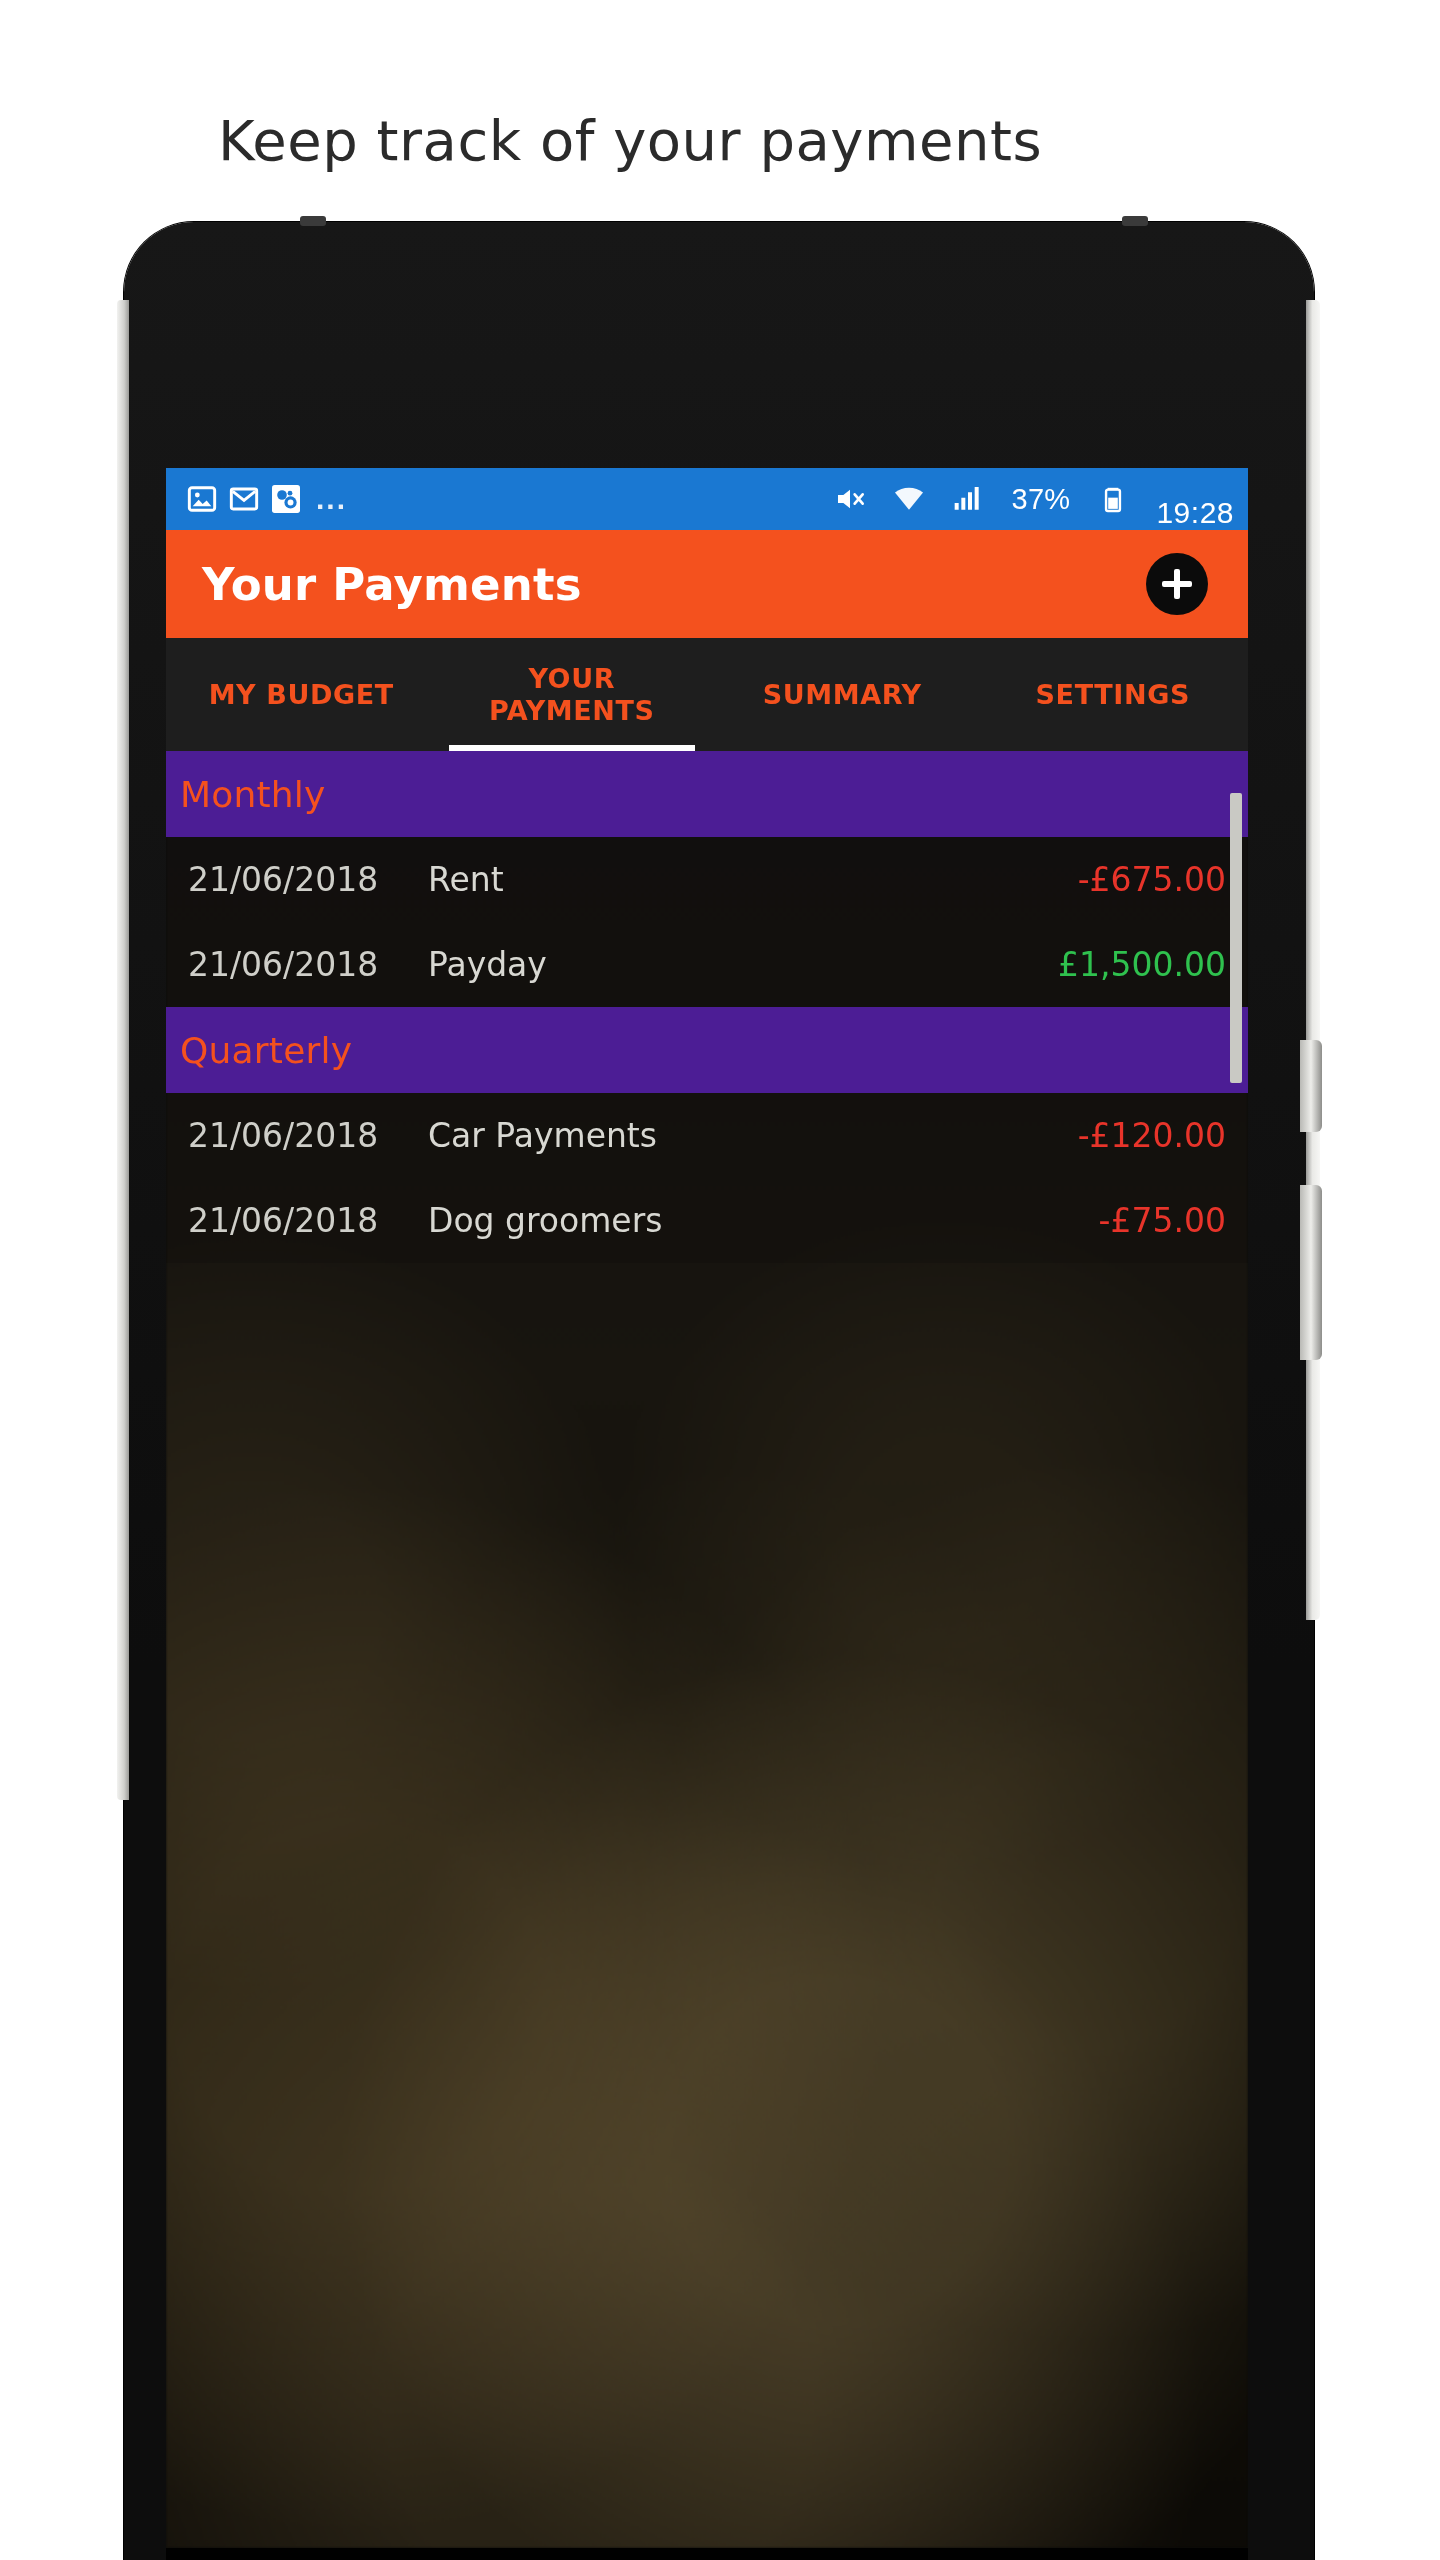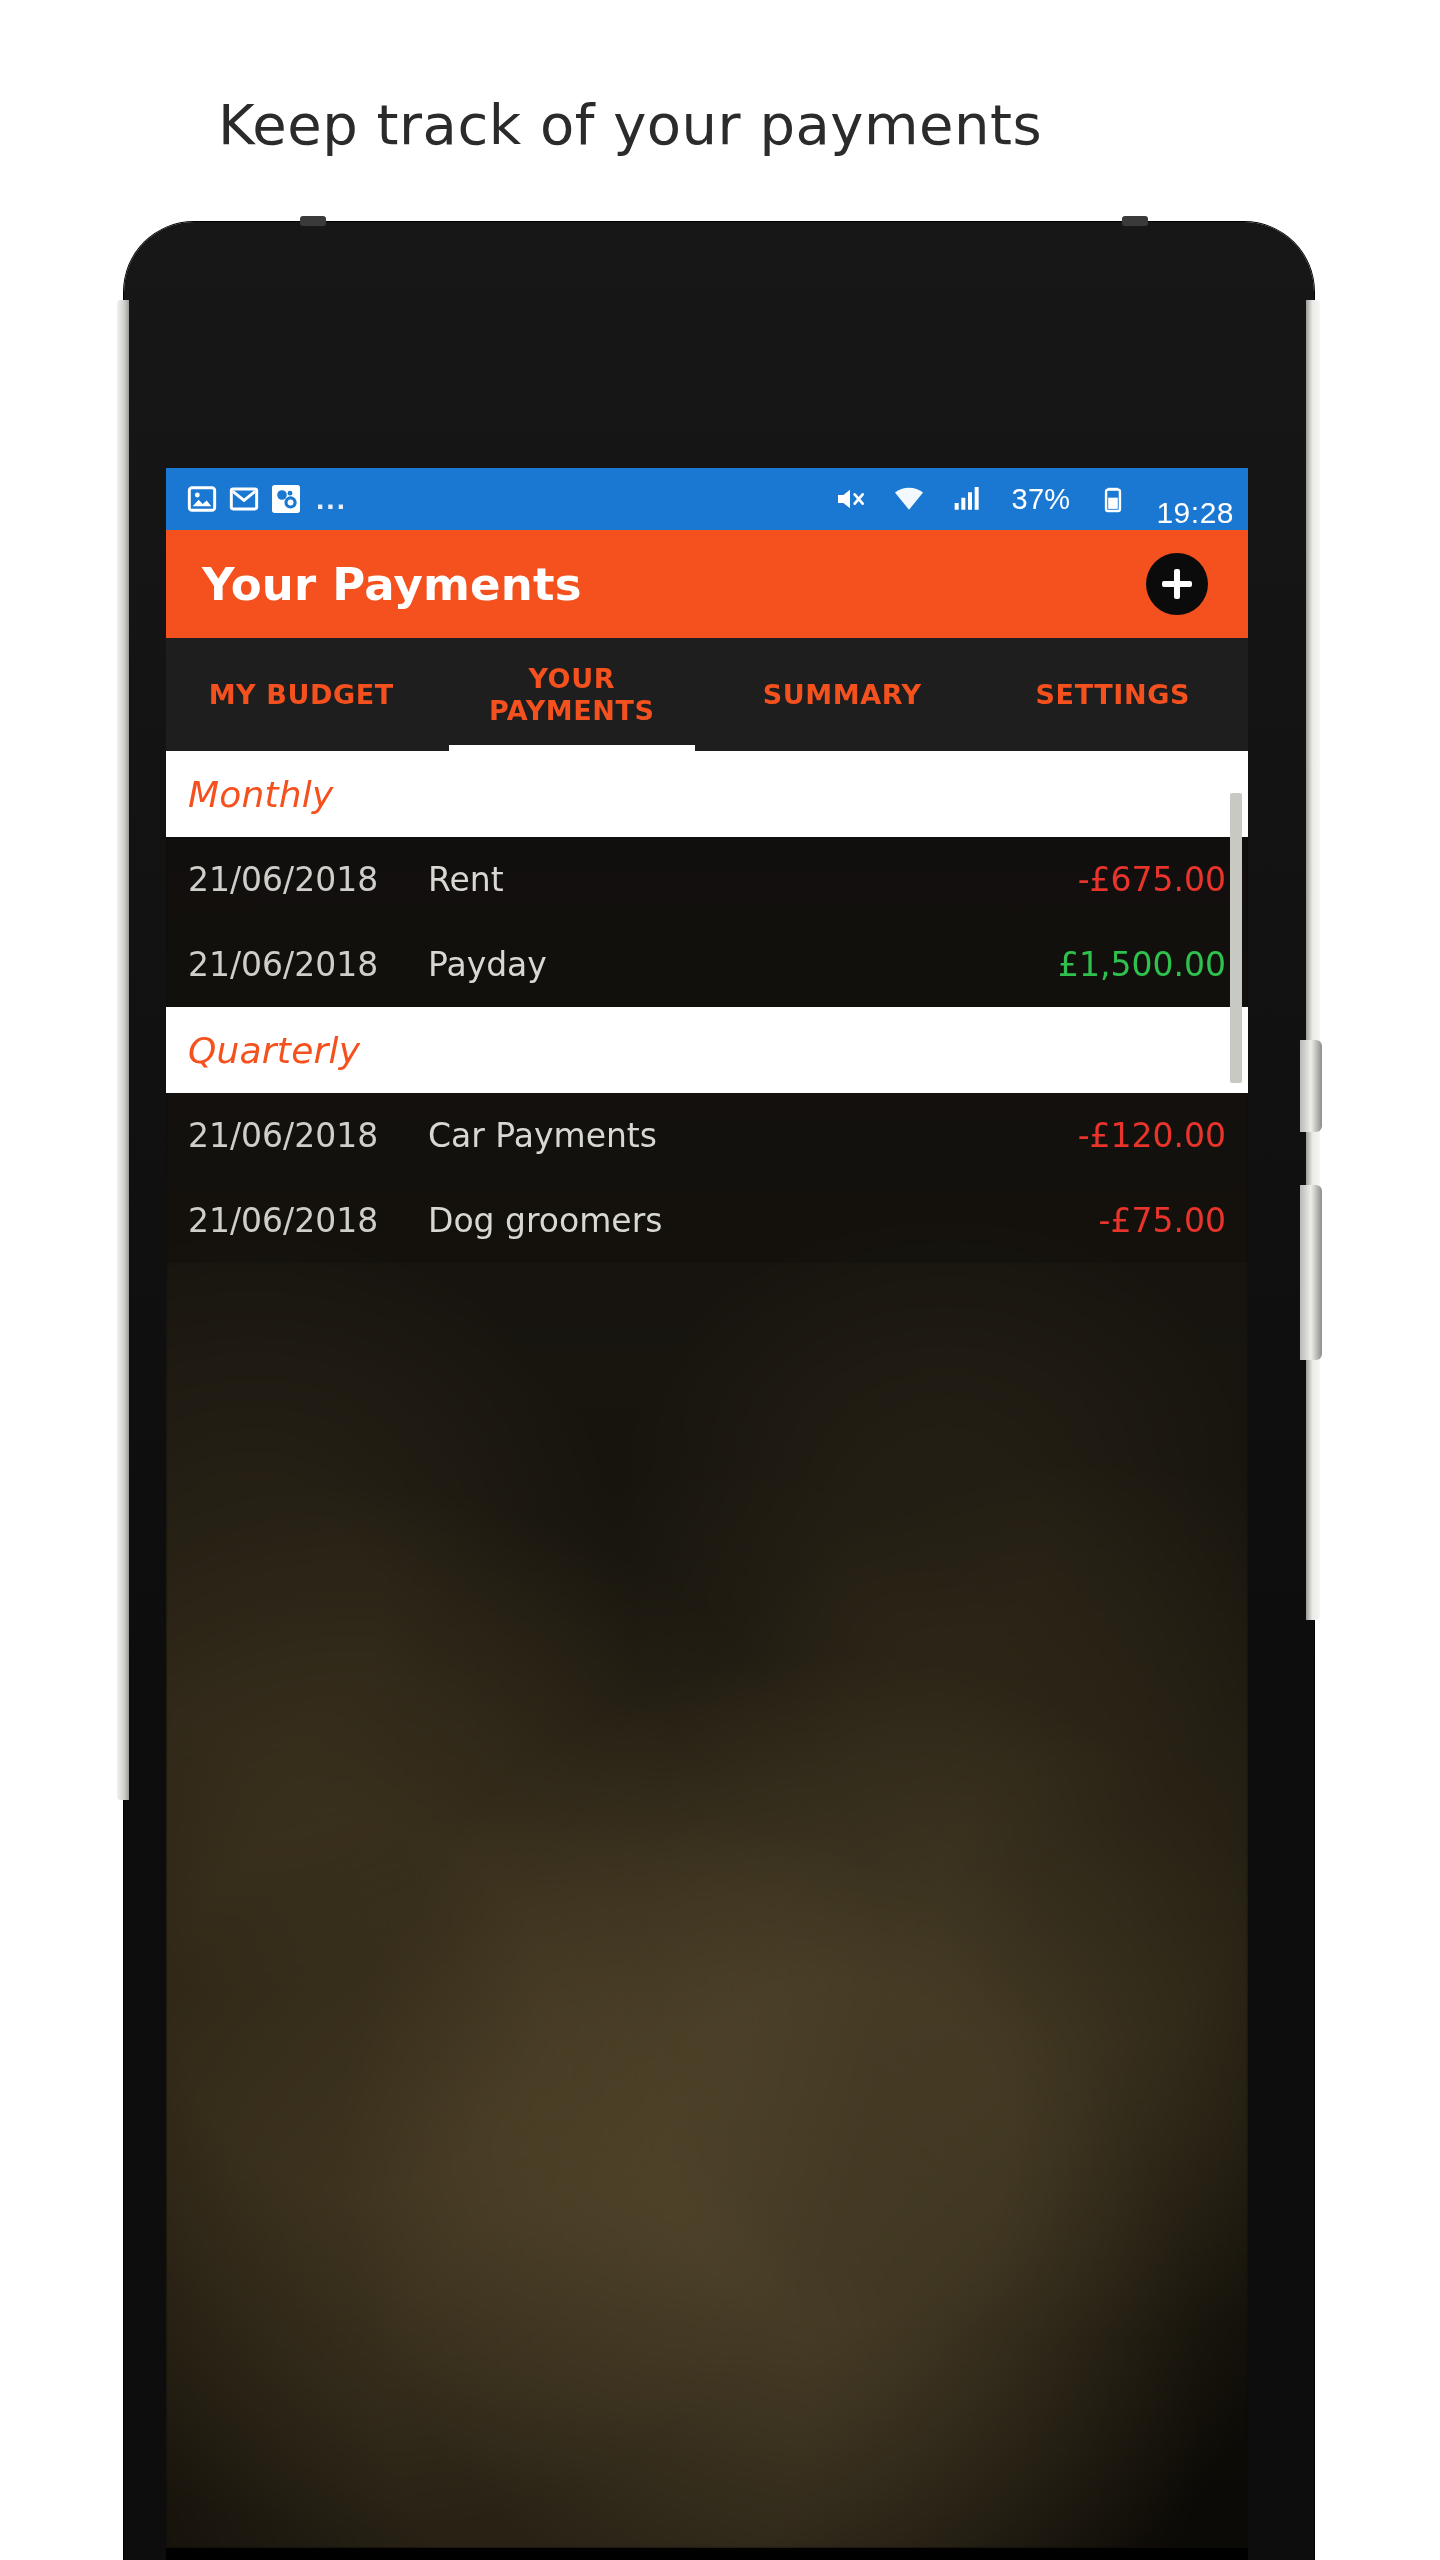--- a/index.html
+++ b/index.html
@@ -7,21 +7,21 @@
   body {
     background:#ffffff;
     font-family:"Liberation Sans", sans-serif;
     overflow:hidden;
     position:relative;
   }
 
   
   .headline {
     position:absolute;
-    top:92px; left:0; width:1260px;
+    top:108px; left:0; width:1260px;
     text-align:center;
     font-size:56px;
     font-weight:400;
     color:#2b2b2b;
     letter-spacing:0.5px;
     font-family:"DejaVu Sans", sans-serif;
   }
 
   
   .phone {
@@ -160,24 +160,23 @@
       radial-gradient(circle at 8% 48%, rgba(96,80,48,0.20) 0 9%, transparent 28%),
       radial-gradient(circle at 72% 44%, rgba(88,74,44,0.18) 0 8%, transparent 26%),
       radial-gradient(circle at 52% 58%, rgba(70,60,38,0.16) 0 9%, transparent 28%),
       linear-gradient(180deg,#141210 0%,#18150f 35%,#121009 70%,#0c0a06 100%);
     filter:blur(1px);
   }
   .list { position:absolute; inset:0; }
 
   .section-header {
     height:86px;
-    background:#ffffff;
+    background:#4c1d95;
     display:flex; align-items:center;
-    padding-left:22px;
-    font-style:italic;
+    padding-left:14px;
   }
   .section-header-label {
     color:#f4511e; font-size:36px; font-weight:400;
     letter-spacing:0.2px;
     font-family:"DejaVu Sans", sans-serif;
   }
 
   .row {
     height:85px;
     display:flex; align-items:center;

